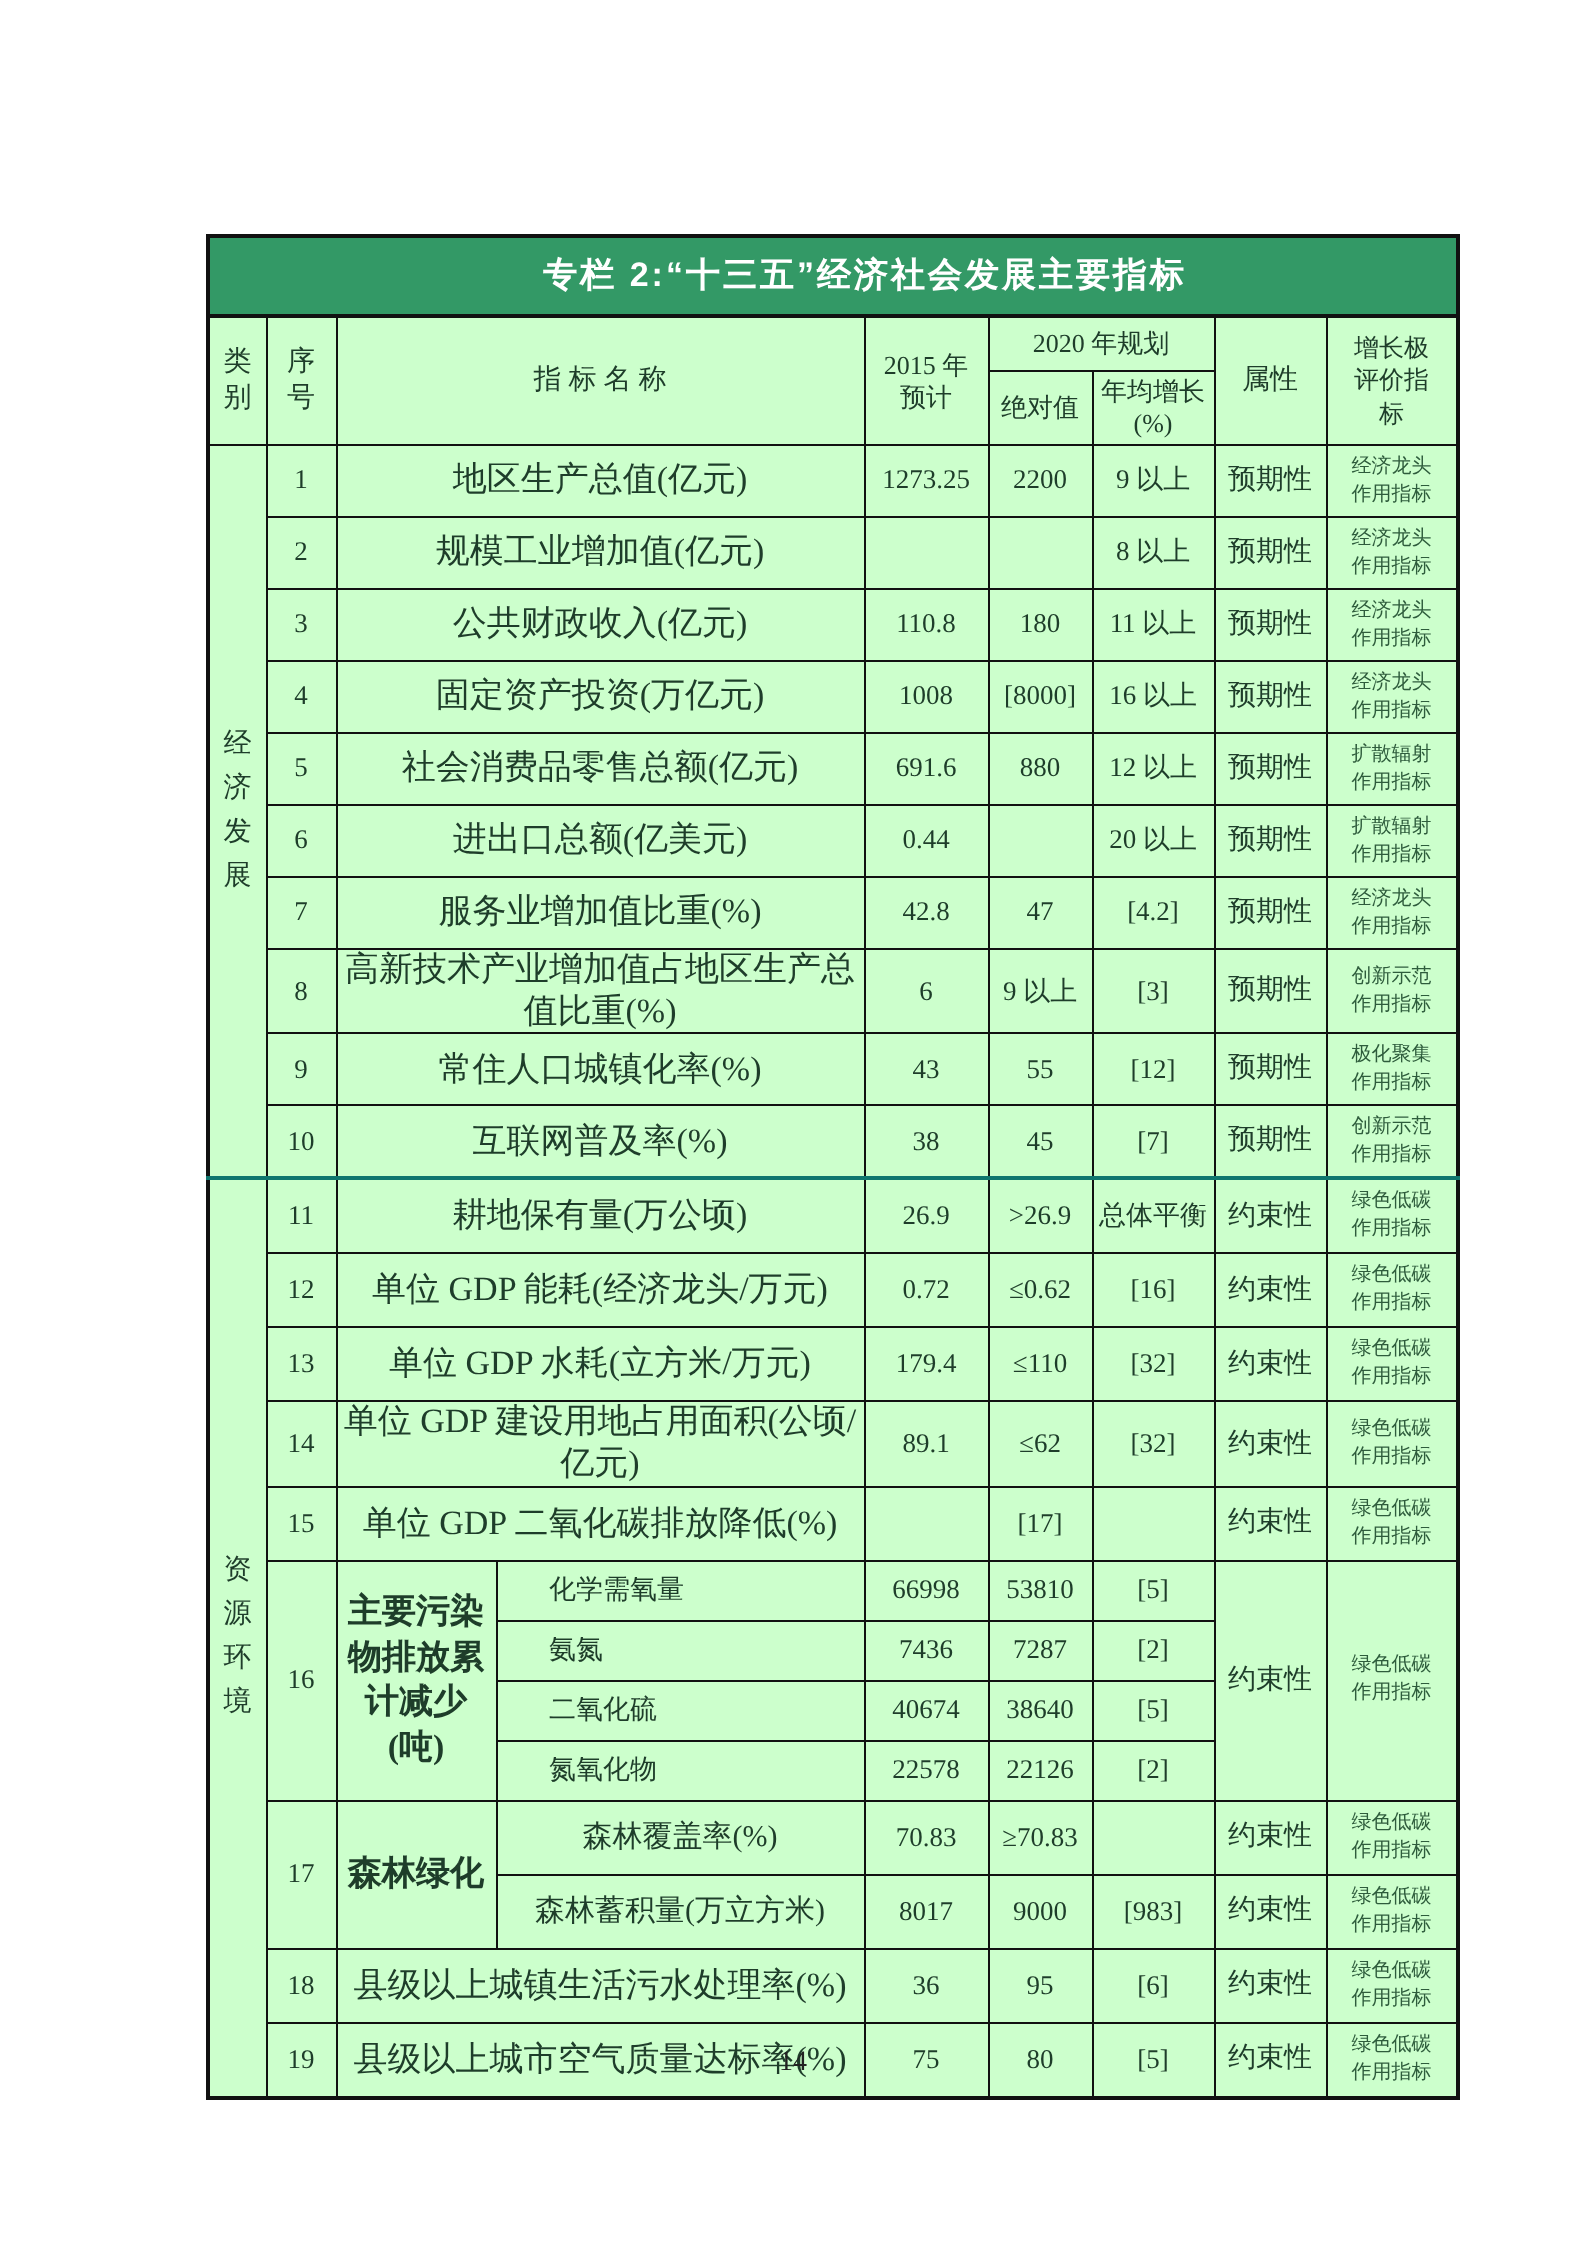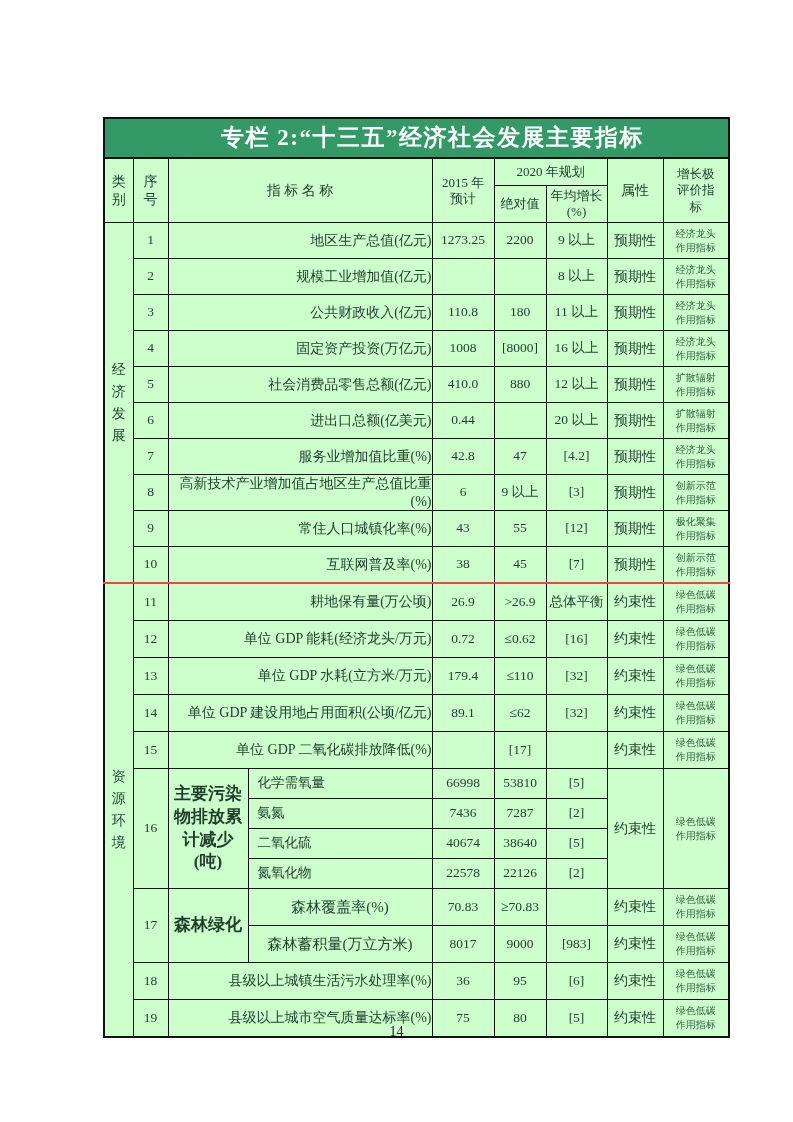--- a/index.html
+++ b/index.html
@@ -13,37 +13,37 @@
     border-collapse:collapse;table-layout:fixed;width:625px;
     border:2px solid #111111;
   }
   td{
     border:1px solid #111111;background:#ccffcc;color:#1e3d2a;
     text-align:center;vertical-align:middle;padding:0;
     font-size:14px;line-height:1.22;overflow:hidden;
   }
   .title-cell{
     background:#339966;color:#ffffff;
-    font-family:Liberation Serif, serif;
-    font-weight:bold;font-size:23px;height:38px;letter-spacing:1.5px;
+    font-family:Liberation Sans, sans-serif;
+    font-weight:bold;font-size:17px;height:38px;letter-spacing:1.5px;
     border-bottom:2px solid #111111;
     padding-left:32px;
   }
   .pre{white-space:pre-line;}
   .head{font-size:14px;}
   .head-small{font-size:13px;}
   .role-head{font-size:12.5px;line-height:1.3;}
   tr.head-1 td{height:26px;}
   tr.head-2 td{height:36px;}
   tr.r35 td{height:35px;}
   tr.r36 td{height:36px;}
   tr.r29 td{height:29px;}
-  tr.sect td{border-top:2px solid #ef4444;}
-  .name{text-align:right;padding-left:0;font-size:14px;}
-  .subname{text-align:left;padding-left:9px;font-size:13.5px;}
+  tr.sect td{border-top:2px solid #0f766e;}
+  .name{text-align:center;padding-left:0;font-size:17px;}
+  .subname{text-align:left;padding-left:26px;font-size:13.5px;}
   .subname-c{text-align:center;font-size:15px;}
   .group-label{font-size:17px;line-height:1.35;font-weight:bold;}
   .cat{font-size:14px;line-height:22px;letter-spacing:0;}
   .role{font-size:10px;line-height:14px;color:#2e5c3c;padding:0 1px;}
   .num{font-size:13.5px;}
   .page-num{
     position:absolute;left:0;top:1024px;width:793px;text-align:center;
     font-size:14px;color:#222222;
   }
 </style>
@@ -128,21 +128,21 @@
           <td class="num">1008</td>
           <td class="num">[8000]</td>
           <td class="num">16 以上</td>
           <td>预期性</td>
           <td class="role pre">经济龙头
 作用指标</td>
         </tr>
         <tr class="r35">
           <td class="num">5</td>
           <td class="name" colspan="2">社会消费品零售总额(亿元)</td>
-          <td class="num">410.0</td>
+          <td class="num">691.6</td>
           <td class="num">880</td>
           <td class="num">12 以上</td>
           <td>预期性</td>
           <td class="role pre">扩散辐射
 作用指标</td>
         </tr>
         <tr class="r35">
           <td class="num">6</td>
           <td class="name" colspan="2">进出口总额(亿美元)</td>
           <td class="num">0.44</td>

